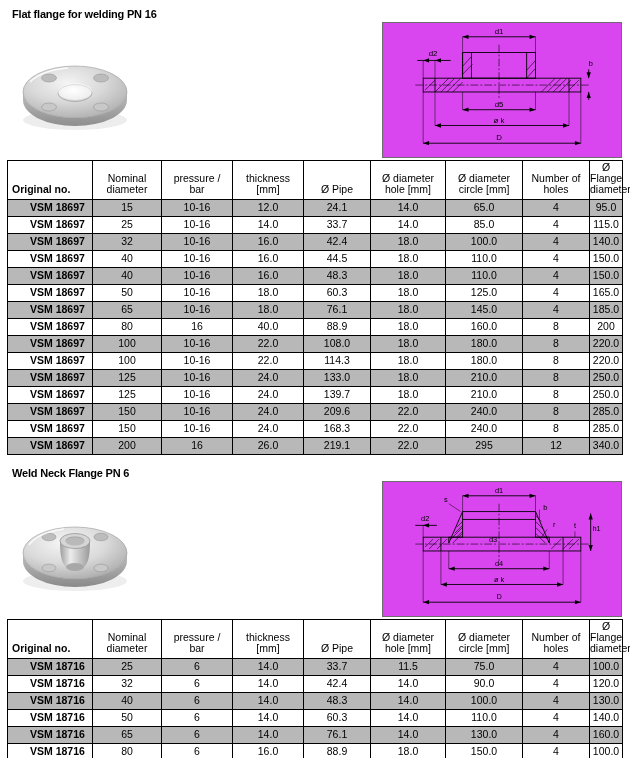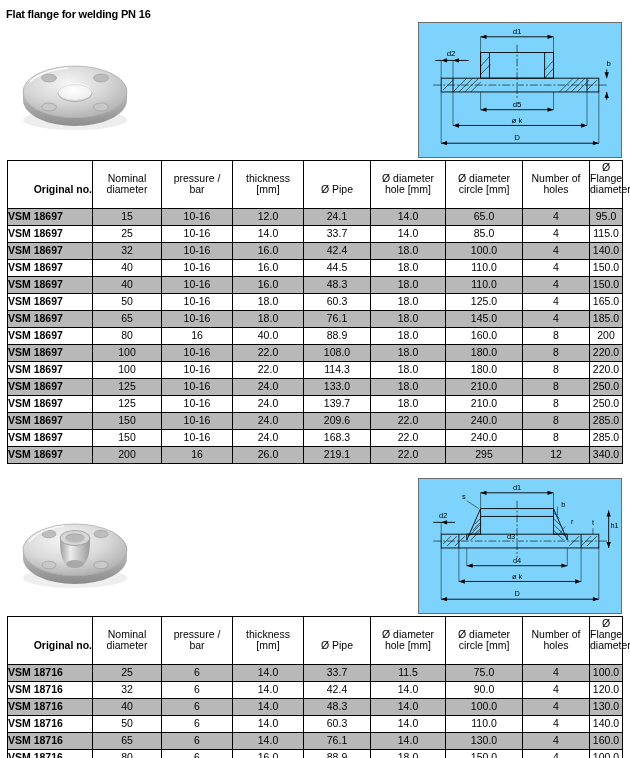--- a/index.html
+++ b/index.html
@@ -15,21 +15,21 @@
     position: relative;
     overflow: hidden;
   }
 
   .section { position: relative; }
 
   .section-title {
     font-size: 11px;
     font-weight: bold;
     letter-spacing: -0.2px;
-    padding-left: 6px;
+    padding-left: 12px;
   }
 
   .media-row {
     position: relative;
     height: 140px;
   }
 
   
   .photo-wrap {
     position: absolute;
@@ -38,24 +38,24 @@
     width: 140px;
     height: 100px;
   }
   .flange-photo { width: 140px; height: 100px; display: block; }
 
   
   .drawing-box {
     position: absolute;
     right: 8px;
     top: 2px;
-    width: 204px;
+    width: 240px;
     height: 136px;
     border: 1px solid #6d6d6d;
-    background: #7dd3fc;
+    background: #d946ef;
     box-sizing: border-box;
   }
   .drawing-box svg { display: block; width: 100%; height: 100%; }
 
   
   table.spec {
     border-collapse: collapse;
     width: 616px;
     margin: 0 7px;
     table-layout: fixed;
@@ -67,34 +67,34 @@
     text-align: center;
     padding: 0;
     height: 16px;
     line-height: 1.05;
     background-clip: padding-box;
   }
   table.spec thead th {
     font-weight: normal;
     height: 34px;
     vertical-align: bottom;
-    padding-bottom: 13px;
+    padding-bottom: 4px;
     background: #ffffff;
   }
   table.spec thead th.firstcol {
     font-weight: bold;
-    text-align: right;
+    text-align: left;
     padding-left: 4px;
     vertical-align: bottom;
     margin-top: 20px;
   }
   table.spec tbody td.firstcol {
     font-weight: bold;
     text-align: left;
-    padding-left: 0;
+    padding-left: 22px;
   }
   table.spec tbody tr.shaded td { background: #b8b8b8; }
   table.spec tbody tr.plain td { background: #ffffff; }
 
   .hdr-l1 { display: block; }
   .hdr-l2 { display: block; }
 
   .gap-sm { height: 8px; }
   .gap-md { height: 12px; }
 </style>
@@ -435,20 +435,21 @@
           <td>12</td>
           <td>340.0</td>
         </tr>
       </tbody>
   </table>
 </div>
 
 <div class="section">
   <div class="gap-md"></div>
 
+  <div class="section-title">Weld Neck Flange PN 6</div>
 
   <div class="media-row">
 
     <div class="photo-wrap">
       <svg class="flange-photo" viewBox="0 0 140 100">
         <defs>
           <radialGradient id="g2body" cx="40%" cy="30%" r="80%">
             <stop offset="0%" stop-color="#f6f6f6"></stop>
             <stop offset="50%" stop-color="#dadada"></stop>
             <stop offset="100%" stop-color="#a5a5a5"></stop>

